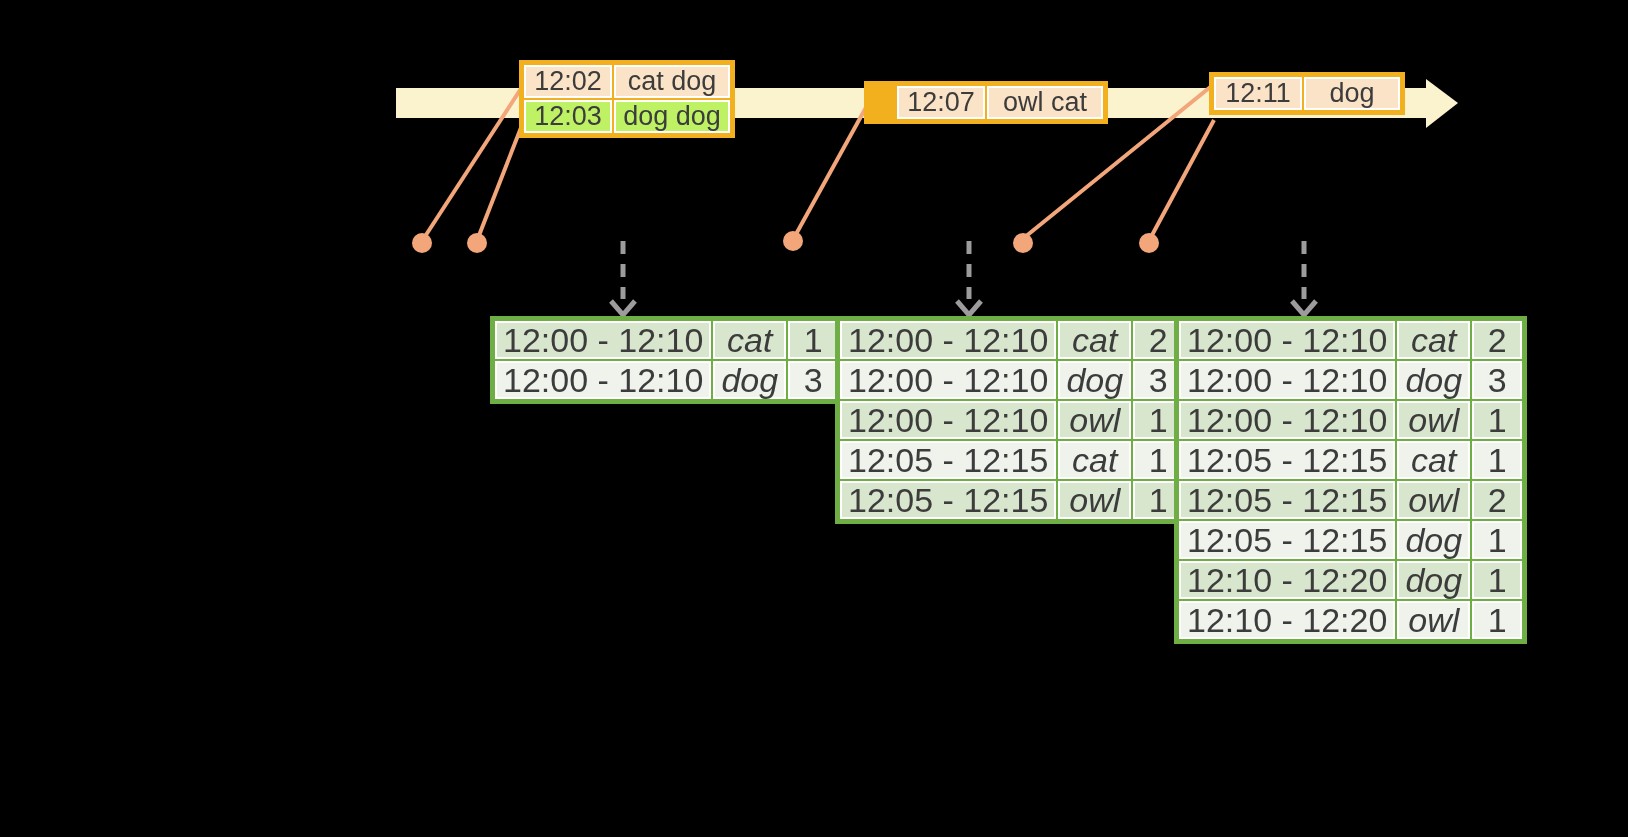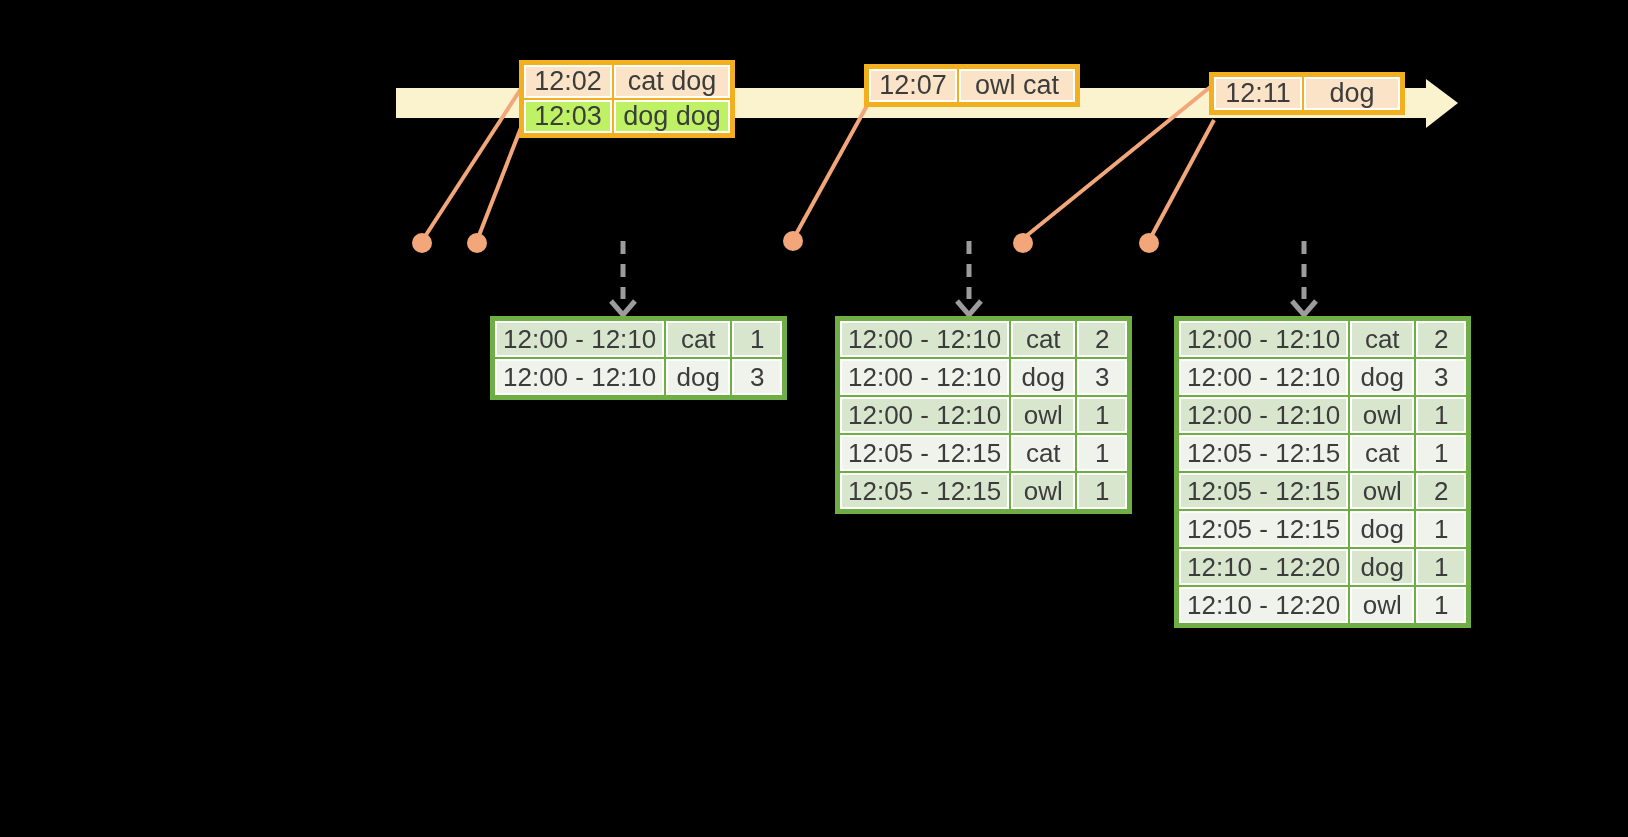--- a/index.html
+++ b/index.html
@@ -5,41 +5,41 @@
   html,body{margin:0;padding:0;}
   body{
     width:1628px;height:837px;position:relative;overflow:hidden;
     background:#000000;
     font-family:"Liberation Sans", sans-serif;
   }
   #underlay{position:absolute;left:0;top:0;z-index:1;}
   table{position:absolute;z-index:3;border-collapse:separate;border-spacing:2px;}
   td{
     padding:0 6px;height:29px;text-align:center;vertical-align:middle;
-    border:2px solid #FFFFFF;color:#3C3C3C;font-size:26px;line-height:1;
+    border:2px solid #FFFFFF;color:#3C3C3C;font-size:34px;line-height:1;
     white-space:nowrap;
   }
   
   .etable{background:#F2B01E;border:3px solid #F2B01E;}
   .etable td{font-size:27px;}
   .etable .rowA td{background:#FAE3C6;}
   .etable .rowB td{background:#bef264;}
   .etable td.c0{min-width:72px;}
   .etable td.c1{min-width:100px;}
   #event-table-3 td.c1{min-width:80px;}
   
   .gtable{background:#6FAE44;border:3px solid #6FAE44;}
   .gtable td{height:32px;}
   .gtable .rowA td{background:#D9E6CE;}
   .gtable .rowB td{background:#EFF3EB;}
   .gtable td.c0{min-width:136px;}
-  .gtable td.c1{min-width:48px;}
+  .gtable td.c1{min-width:48px;font-style:italic;}
   .gtable td.c2{min-width:34px;}
   #event-table-1{left:519px;top:60px;}
-  #event-table-2{left:864px;top:64px;}
+  #event-table-2{left:864px;top:81px;padding-left:28px;}
   #event-table-3{left:1209px;top:72px;}
   #result-table-1{left:490px;top:316px;}
   #result-table-2{left:835px;top:316px;}
   #result-table-3{left:1174px;top:316px;}
 </style>
 </head>
 <body>
 
 <svg id="underlay" width="1628" height="837">
 

